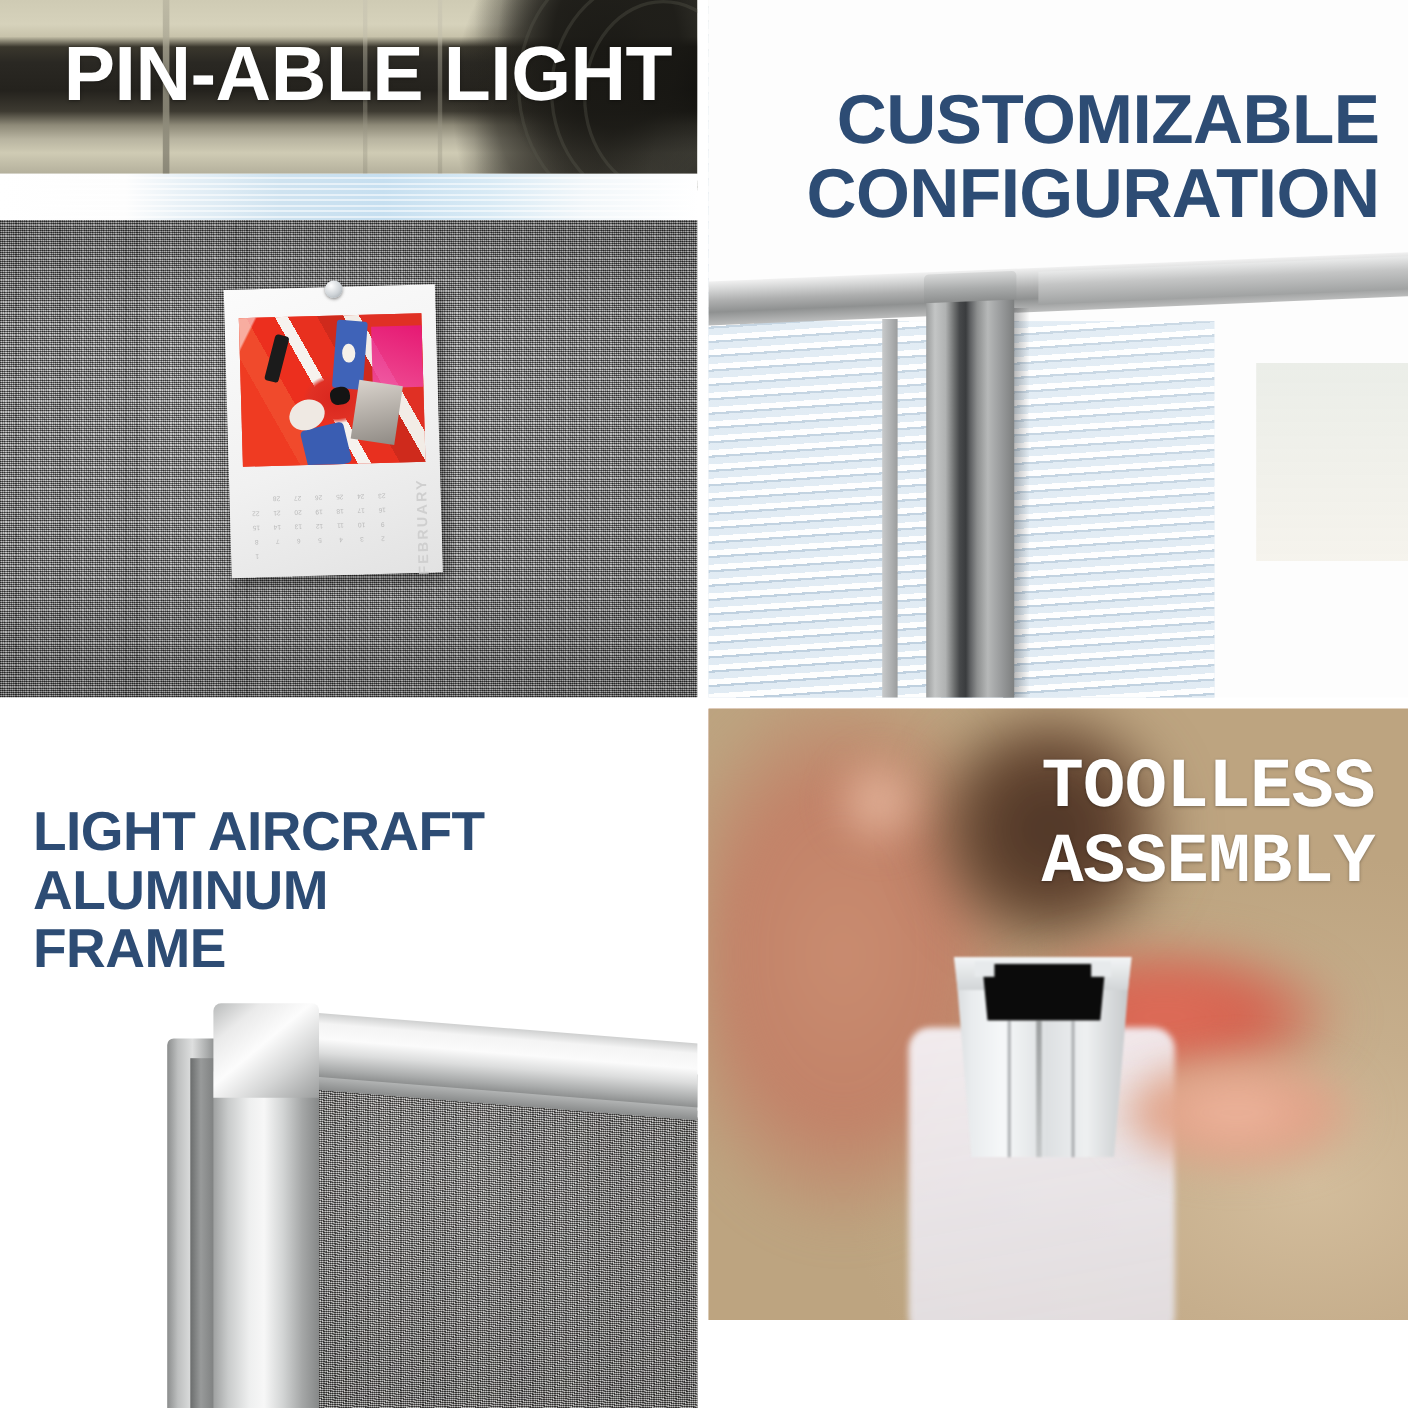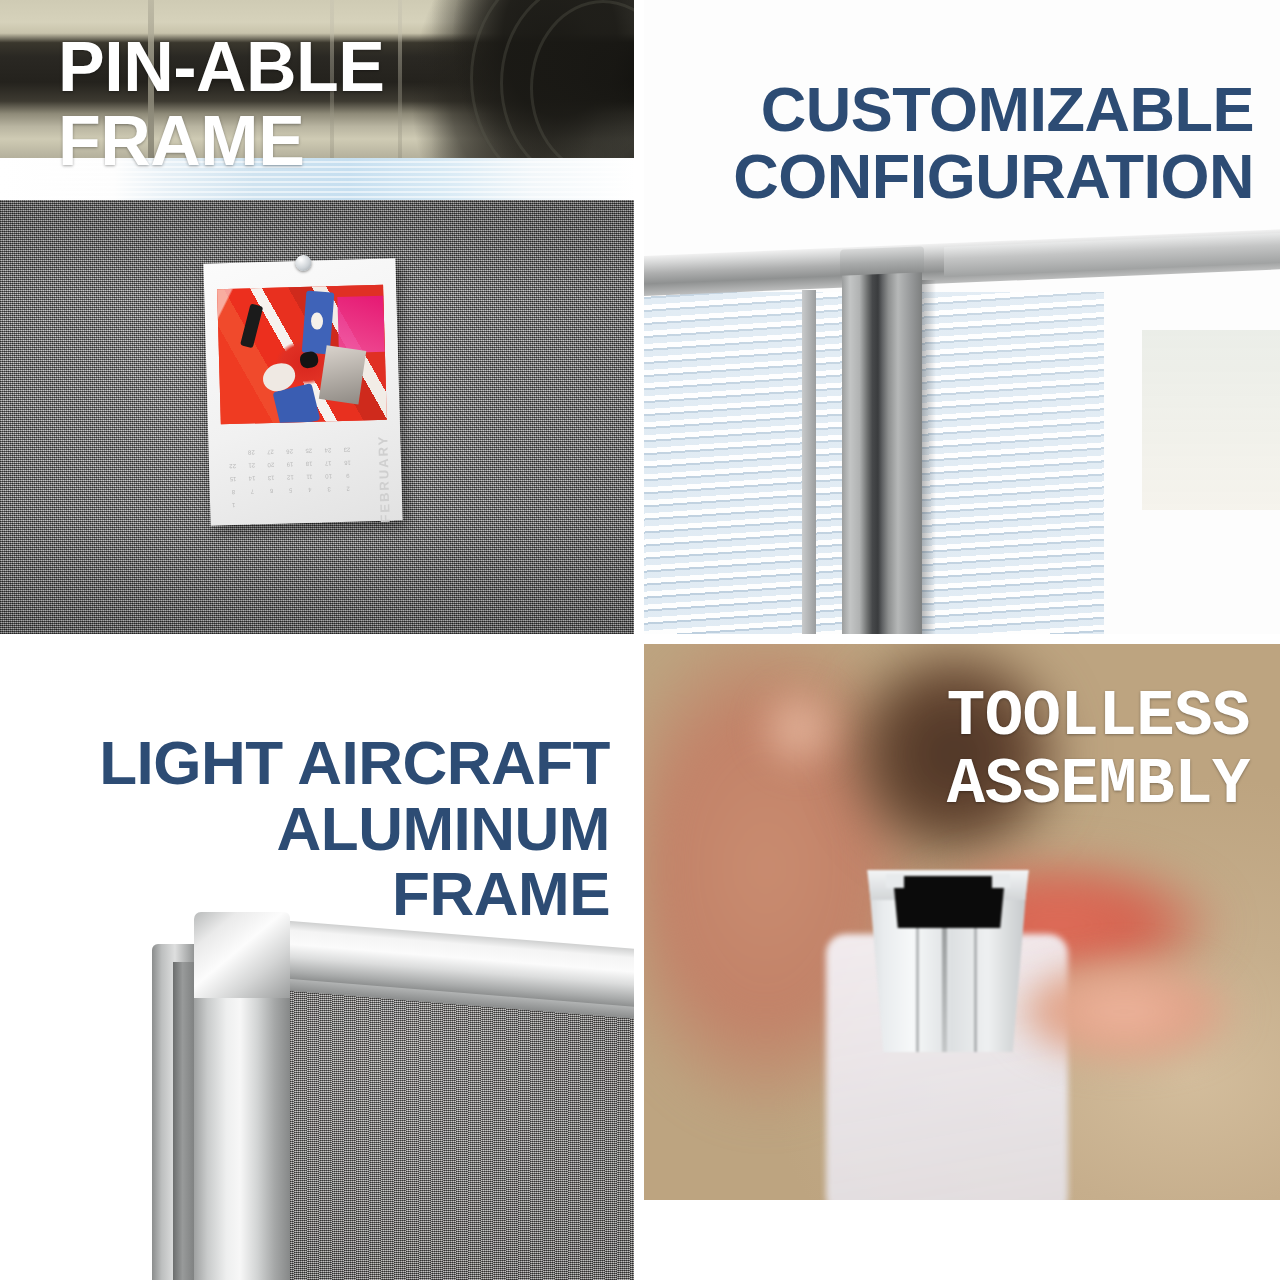--- a/index.html
+++ b/index.html
@@ -34,21 +34,21 @@
   #hl-pinable{
     left:58px;top:30px;width:580px;
     font-size:70px;text-align:left;
   }
   #hl-custom{
     right:26px;top:36px;width:580px;
     font-size:63px;text-align:right;
   }
   #hl-light{
     right:24px;top:46px;width:580px;
-    font-size:62px;text-align:right;
+    font-size:50px;
   }
   #hl-toolless{
     right:30px;top:40px;width:560px;
     font-size:64px;text-align:right;
   }
 
   
   .ceiling{
     position:absolute;left:0;top:0;width:634px;height:158px;
     background:
@@ -393,21 +393,21 @@
           <span>24</span>
           <span>25</span>
           <span>26</span>
           <span>27</span>
           <span>28</span>
           <span></span>
         </div>
       <div class="cal-month">FEBRUARY</div>
     </div>
 
-    <div class="headline hl-white" id="hl-pinable">PIN-ABLE FRAME</div>
+    <div class="headline hl-white" id="hl-pinable">PIN-ABLE LIGHT</div>
   </div>
 
   <div class="quad q-tr">
     <div class="tr-white"></div>
 
     <div class="blindpanel bp-left"></div>
     <div class="bp-right2"></div>
     <div class="win-dist"></div>
 
     <div class="rail-top"></div>

